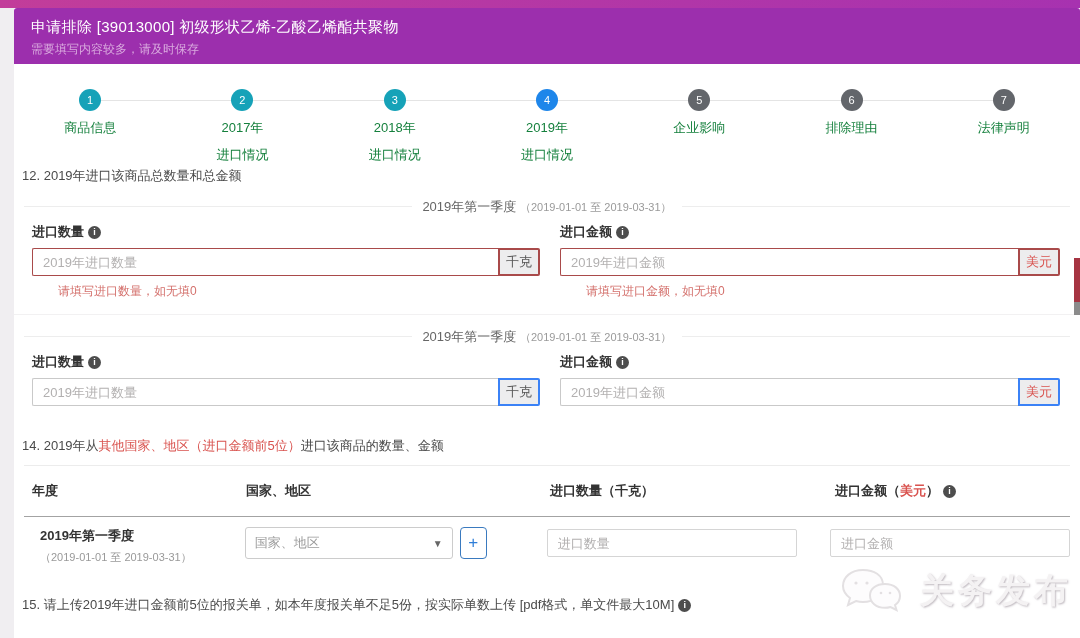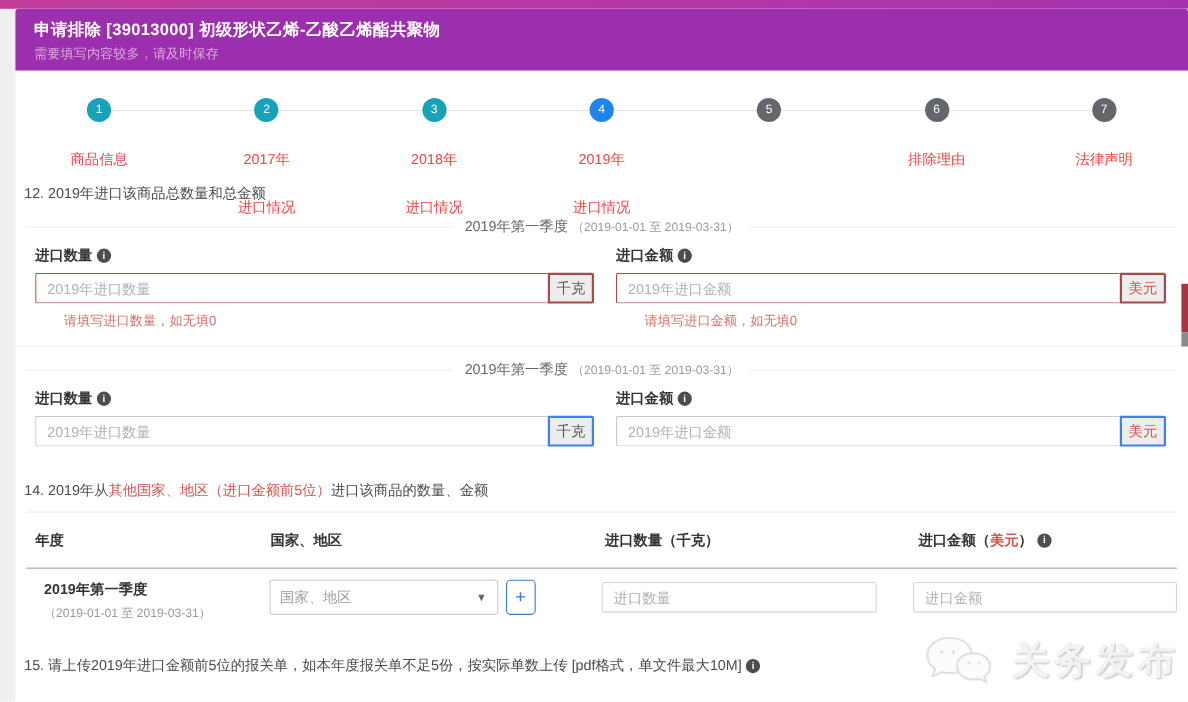--- a/index.html
+++ b/index.html
@@ -4,34 +4,34 @@
 <style>
   * { margin:0; padding:0; box-sizing:border-box; }
   body { font-family:"Liberation Sans","DejaVu Sans",sans-serif; }
   .page { position:relative; width:1080px; height:638px; background:#f0eef1; overflow:hidden; }
   .top-strip { position:absolute; left:0; top:0; width:1080px; height:8px;
     background:linear-gradient(90deg,#c23d9a,#a732b0); }
   .card { position:absolute; left:14px; top:8px; width:1066px; height:630px; background:#fff; }
 
   
   .banner { height:56px; background:#9c2fad; border-radius:3px 3px 0 0; padding:10px 0 0 17px; }
-  .banner-title { color:#fff; font-size:15px; font-weight:bold; letter-spacing:.3px; }
+  .banner-title { color:#fff; font-size:15px; font-weight:normal; letter-spacing:.3px; }
   .banner-sub { color:#d9a9de; font-size:12px; margin-top:4px; }
 
   
   .stepper { position:relative; height:88px; padding-top:25px; }
   .step-line { position:absolute; top:36px; left:75px; width:910px; height:1px; background:#e4e4e4; }
   .steps { display:flex; }
   .step { flex:1; text-align:center; cursor:pointer; }
   .dot { position:relative; z-index:1; width:22px; height:22px; border-radius:50%; margin:0 auto;
     color:#fff; font-size:11px; line-height:22px; }
   .dot.done { background:#16a2b8; }
   .dot.active { background:#1e86ea; }
   .dot.todo { background:#63666b; }
-  .step-label { margin-top:24px; font-size:13px; color:#ef4444; line-height:20px; min-height:20px; }
+  .step-label { margin-top:7px; font-size:13px; color:#15803d; line-height:20px; min-height:20px; }
 
   
   .sec-h { padding:15px 0 0 8px; color:#4a4a4a; font-size:13px; }
   .sec-h .red { color:#d9534f; }
   .info-i { display:inline-block; width:13px; height:13px; border-radius:50%; background:#4d4d4d;
     color:#fff; font-size:9px; font-weight:bold; line-height:13px; text-align:center;
     vertical-align:1px; margin-left:4px; font-style:normal; cursor:pointer; }
   .divider { position:relative; margin:12px 10px 0 10px; height:18px; text-align:center; }
   .divider::before { content:""; position:absolute; left:0; right:0; top:9px; height:1px; background:#ededed; }
   .divider-inner { position:relative; display:inline-block; background:#fff; padding:0 10px;
@@ -73,21 +73,21 @@
   .sel .caret { margin-left:auto; color:#666; font-size:10px; }
   .plus-btn { width:27px; height:32px; margin-left:7px; border:1px solid #3a7abf; border-radius:4px;
     background:#fff; color:#2f7ed8; font-size:17px; line-height:28px; text-align:center; cursor:pointer; }
   .cell-input { height:28px; border:1px solid #d5d5d5; border-radius:2px; padding:0 10px;
     font-size:13px; color:#555; outline:none; margin-top:2px; }
   .cell-input::placeholder { color:#b2b0b0; }
   .qty-cell { width:250px; }
   .amt-cell { width:240px; }
 
   
-  .watermark { position:absolute; right:8px; bottom:14px; display:flex; align-items:center;
+  .watermark { position:absolute; right:8px; bottom:24px; display:flex; align-items:center;
     pointer-events:none;gap:11px; }
   .wm-text { font-size:34px; font-weight:bold; color:#f4f2f3; letter-spacing:4px;
     text-shadow:1px 1px 2px rgba(140,130,140,.55), -1px -1px 1px #fff; }
   .wm-icon { margin-right:6px; }
 
   
   .sb-thumb-red { position:absolute; right:0; top:258px; width:6px; height:44px; background:#a63442; cursor:pointer; }
   .sb-thumb-gray { position:absolute; right:0; top:302px; width:6px; height:13px; background:#8b8b8b; cursor:pointer; }
 </style>
 </head>
@@ -121,20 +121,21 @@
           <div class="step-label">2018年</div>
           <div class="step-label">进口情况</div>
         </div>
         <div class="step">
           <div class="dot active">4</div>
           <div class="step-label">2019年</div>
           <div class="step-label">进口情况</div>
         </div>
         <div class="step">
           <div class="dot todo">5</div>
+          <div class="step-label">企业影响</div>
           <div class="step-label"></div>
         </div>
         <div class="step">
           <div class="dot todo">6</div>
           <div class="step-label">排除理由</div>
           <div class="step-label"></div>
         </div>
         <div class="step">
           <div class="dot todo">7</div>
           <div class="step-label">法律声明</div>

